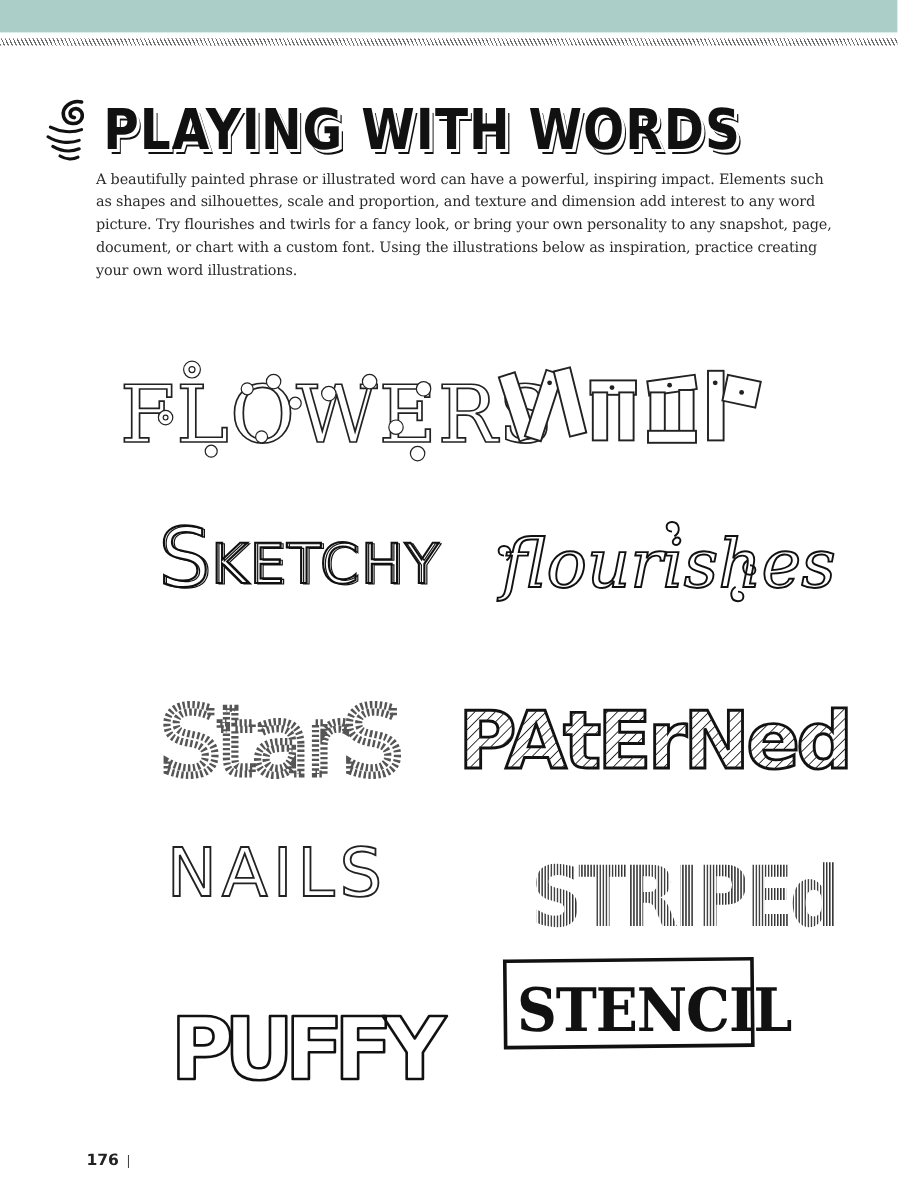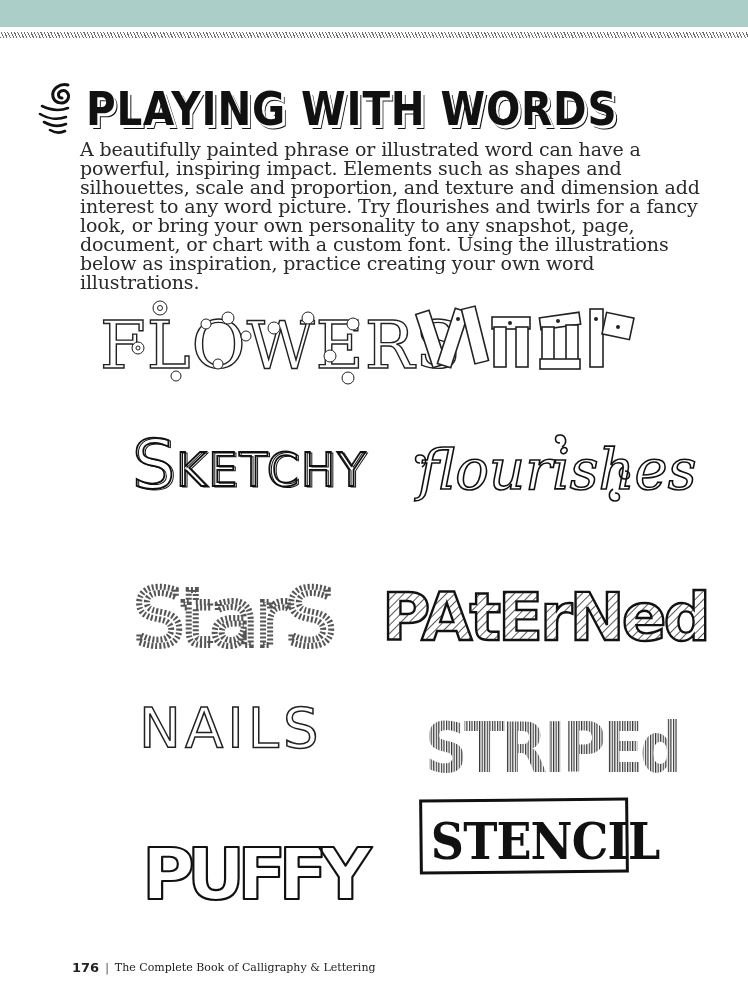--- a/index.html
+++ b/index.html
@@ -4,21 +4,21 @@
 <style>
   html, body { margin:0; padding:0; background:#ffffff; }
   body { width:748px; height:1000px; position:relative; overflow:hidden; font-family:"DejaVu Serif", serif; color:#222; }
   .top-band { position:absolute; left:0; top:0; width:748px; height:27px; background:#abcfc8; }
   .hatch { position:absolute; left:0; top:32px; width:748px; height:6px;
     background: repeating-linear-gradient(65deg, #555 0 1px, transparent 1px 3px); opacity:.85; }
   .title-wrap { position:absolute; left:36px; top:76px; height:60px; display:flex; align-items:flex-end; }
   .swirl { width:46px; height:56px; margin-right:4px; }
   .title { font-family:"DejaVu Sans", sans-serif; font-weight:bold; font-size:47px; letter-spacing:1px; color:#111;
     transform:scaleX(0.86); transform-origin:left center; text-shadow:3px 3px 0 #fff, 4px 4px 0 #111; white-space:nowrap; }
-  .intro { position:absolute; left:80px; top:140px; width:620px; font-family:"DejaVu Serif", serif; font-size:19px; line-height:19px; color:#2a2a2a; letter-spacing:-0.15px; }
+  .intro { position:absolute; left:80px; top:140px; width:620px; font-family:"DejaVu Serif", serif; font-size:12px; line-height:19px; color:#2a2a2a; letter-spacing:-0.15px; }
   .illus { position:absolute; display:flex; align-items:center; justify-content:center; }
   .illus svg { overflow:visible; }
   .footer { position:absolute; left:38px; top:960px; font-size:11px; color:#222; display:flex; align-items:center; }
   .pnum { font-family:"DejaVu Sans", sans-serif; font-weight:bold; font-size:13px; margin-right:6px;margin-left:34px; }
   .sep { margin-right:6px; color:#444; }
   .book { font-family:"DejaVu Serif", serif; font-size:11px; }
 </style>
 </head>
 <body>
 
@@ -129,21 +129,21 @@
     <text x="4" y="72" font-family="DejaVu Sans, sans-serif" font-weight="bold" font-size="66" fill="url(#pt1)" stroke="#111" stroke-width="2.4" letter-spacing="-3" style="paint-order:stroke">PAtErNed</text>
   </svg>
 </div>
 
 <div class="illus" style="left:135px;top:691px;width:190px;height:62px;">
   <svg width="190" height="62" viewBox="0 0 190 62">
     <text x="4" y="56" font-family="DejaVu Sans, sans-serif" font-size="56" fill="#fff" stroke="#222" stroke-width="1.5" letter-spacing="4">NAILS</text>
   </svg>
 </div>
 
-<div class="illus" style="left:423px;top:700px;width:200px;height:80px;align-items:flex-end;">
+<div class="illus" style="left:441px;top:700px;width:200px;height:80px;align-items:flex-end;">
   <svg width="200" height="80" viewBox="0 0 200 80">
     <defs>
       <pattern id="pt2" width="3" height="10" patternUnits="userSpaceOnUse">
           <rect x="0" y="0" width="1.4" height="10" fill="#333"></rect>
         </pattern>
     </defs>
     <text x="2" y="72" font-family="DejaVu Sans, sans-serif" font-weight="bold" font-size="70" fill="url(#pt2)" letter-spacing="-4" transform="scale(0.85 1)">STRIPEd</text>
   </svg>
 </div>
 
@@ -156,14 +156,13 @@
 <div class="illus" style="left:418px;top:797px;width:212px;height:78px;">
   <svg width="212" height="78" viewBox="0 0 212 78">
     <rect x="3" y="3" width="206" height="72" fill="#fff" stroke="#111" stroke-width="3" transform="rotate(-0.6 106 39)"></rect>
     <text x="14" y="62" font-family="DejaVu Serif, serif" font-weight="bold" font-size="50" fill="#111" letter-spacing="-1" transform="scale(0.92 1)">STENCIL</text>
   </svg>
 </div>
 
 <div class="footer">
   <span class="pnum">176</span>
   <span class="sep">|</span>
-  <span class="book">The Complete Book of Calligraphy &amp; Lettering</span>
 </div>
 
 </body></html>

